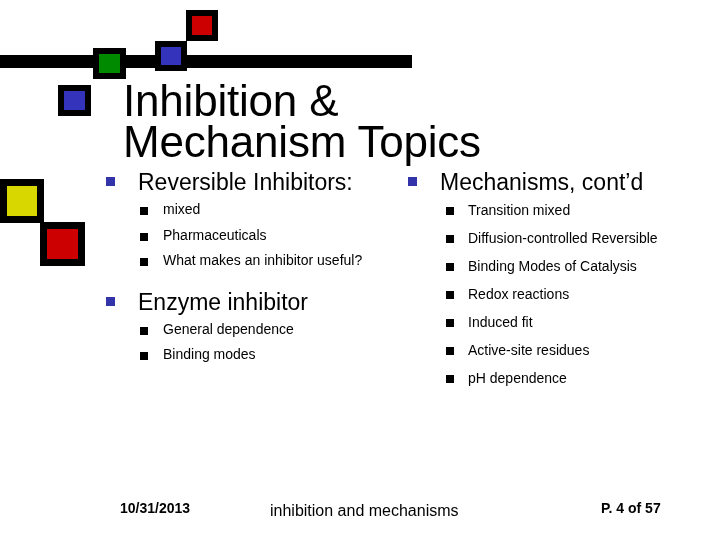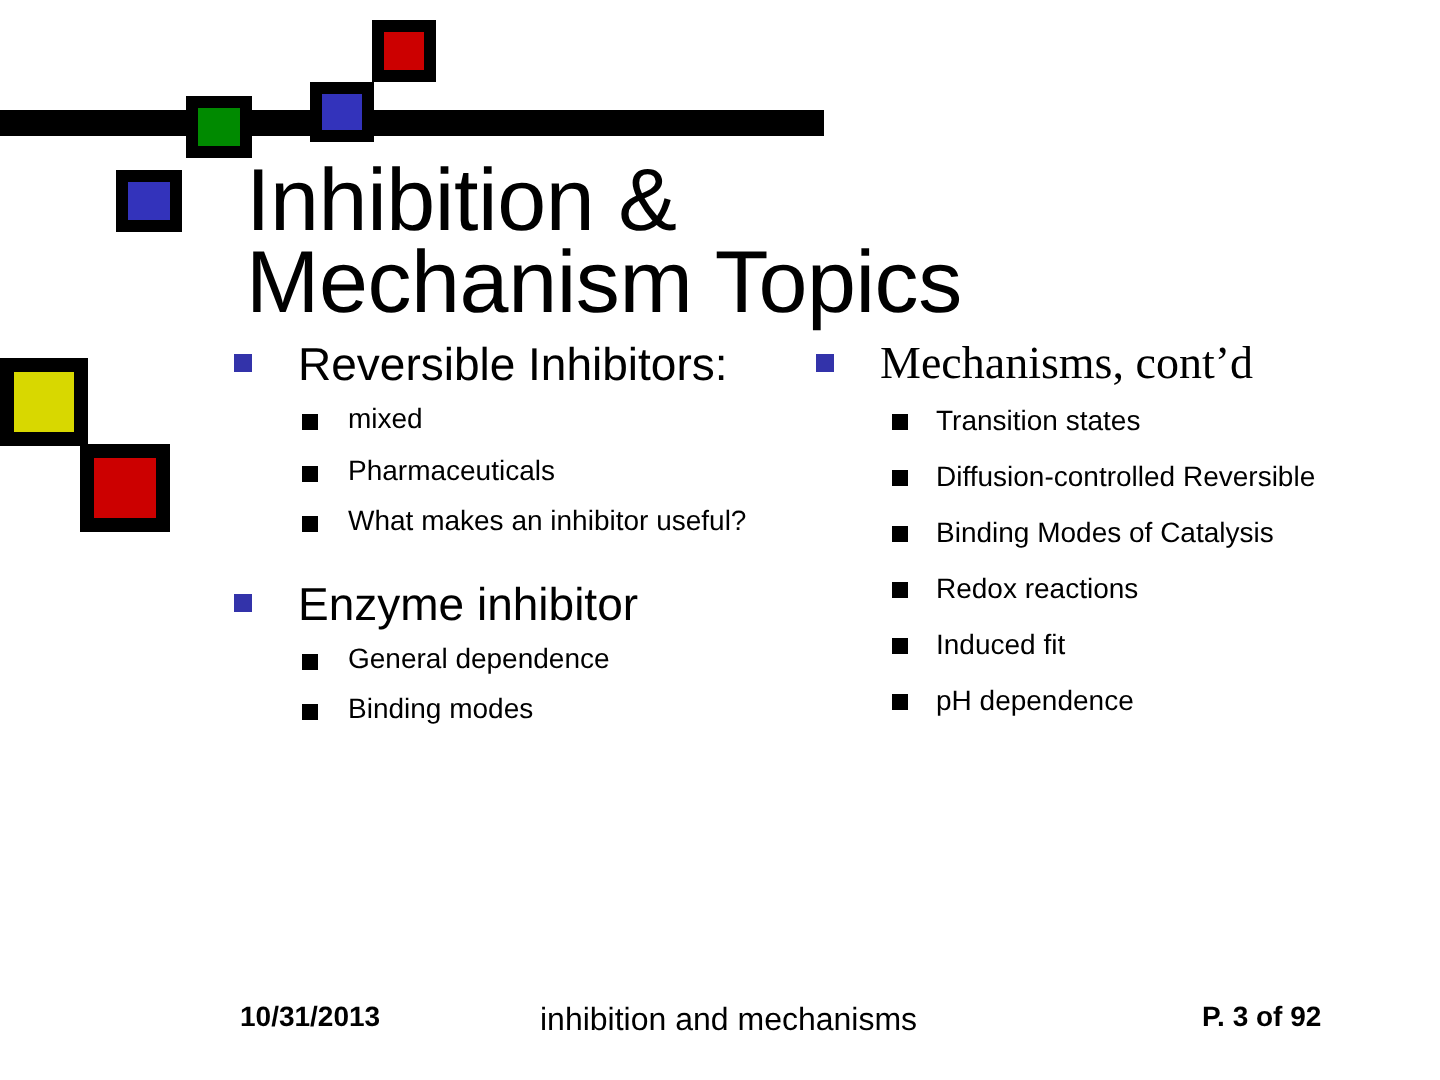--- a/index.html
+++ b/index.html
@@ -45,39 +45,39 @@
     width: 500px;
     font-size: 44px;
     line-height: 41px;
     font-weight: normal;
     letter-spacing: -0.2px;
     white-space: pre-line;
   }
 
   
   .column { position: absolute; top: 168px; }
-  #col-left  { left: 113px; width: 290px; }
+  #col-left  { left: 102px; width: 290px; }
   #col-right { left: 406px; width: 310px; }
 
   .l1 {
     position: relative;
     padding-left: 36px;
     font-size: 23px;
     line-height: 28px;
     margin-bottom: 2px;
   }
   .l1 > .bullet {
     position: absolute;
     left: 4px;
     top: 9px;
     width: 9px;
     height: 9px;
     background: #3333AA;
   }
-  #col-right .l1 { padding-left: 34px; font-family: Liberation Serif, serif; }
+  #col-right .l1 { padding-left: 34px; }
   #col-right .l1 > .bullet { left: 2px; }
 
   .l2-list { margin: 0; padding: 0; }
   .l2 {
     position: relative;
     padding-left: 61px;
     font-size: 14px;
     line-height: 24px;
     margin-bottom: 2px;
   }
@@ -169,43 +169,47 @@
 
 <div class="column" id="col-right">
 
   <div class="l1">
     <span class="bullet"></span>
     <span>Mechanisms, cont’d</span>
   </div>
   <div class="l2-list">
     <div class="l2">
       <span class="bullet"></span>
-      <span>Transition states</span>
+      <span>Transition mixed</span>
     </div>
     <div class="l2">
       <span class="bullet"></span>
       <span>Diffusion-controlled Reversible</span>
     </div>
     <div class="l2">
       <span class="bullet"></span>
       <span>Binding Modes of Catalysis</span>
     </div>
     <div class="l2">
       <span class="bullet"></span>
       <span>Redox reactions</span>
     </div>
     <div class="l2">
       <span class="bullet"></span>
       <span>Induced fit</span>
+    </div>
+    <div class="l2">
+      <span class="bullet"></span>
+      <span>Active-site residues</span>
     </div>
     <div class="l2">
       <span class="bullet"></span>
       <span>pH dependence</span>
     </div>
   </div>
 
 </div>
 
 <div id="footer">
   <div class="f-date">10/31/2013</div>
   <div class="f-subject">inhibition and mechanisms</div>
-  <div class="f-page">P. 3 of 92</div>
+  <div class="f-page">P. 4 of 57</div>
 </div>
 
 </body></html>

